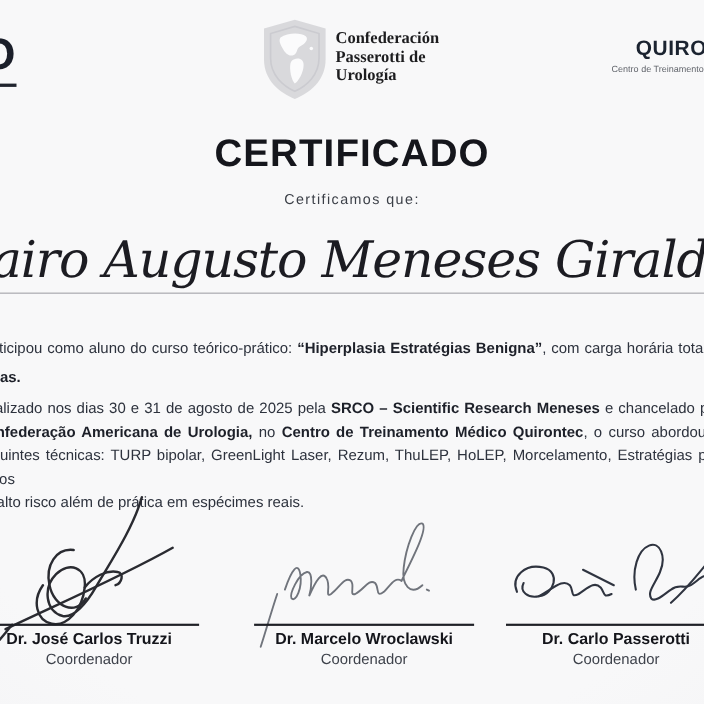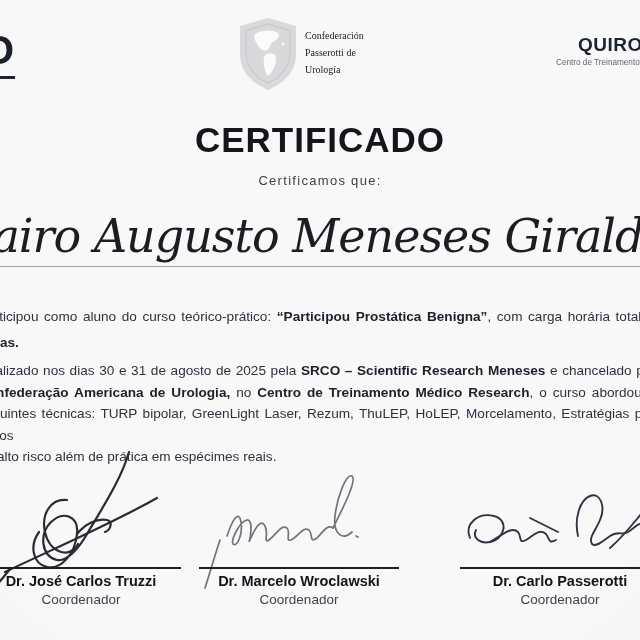--- a/index.html
+++ b/index.html
@@ -12,21 +12,21 @@
   .viewport{position:relative;width:640px;height:640px;overflow:hidden;
     background:radial-gradient(120% 120% at 50% 40%, #f8f8f9 55%, #f0f0f2 100%);}
   .canvas{position:absolute;left:-25px;top:0;width:690px;height:640px;}
 
   
   .left-logo-frag{position:absolute;left:8px;top:30px;font-size:40px;font-weight:bold;color:#1b1f2a;line-height:1;}
   .left-logo-underline{position:absolute;left:-12px;top:76px;width:52px;height:3px;background:#20242e;}
   .left-logo-submark{position:absolute;left:18px;top:80px;font-size:8px;color:#9a9da4;letter-spacing:2px;}
   .shield{position:absolute;left:262px;top:16px;width:62px;height:76px;}
   .cau-text{position:absolute;left:330px;top:27px;font-family:"Liberation Serif",serif;
-    font-weight:normal;font-size:10px;line-height:17px;color:#1d1d1f;}
+    font-weight:bold;font-size:15px;line-height:17px;color:#1d1d1f;}
   .q-wordmark{position:absolute;left:603px;top:34px;font-size:19px;font-weight:800;
     letter-spacing:.5px;color:#1b2330;white-space:nowrap;}
   .q-tagline{position:absolute;left:581px;top:58px;font-size:8.2px;color:#63666d;white-space:nowrap;}
 
   
   .title{position:absolute;top:120px;left:0;width:100%;text-align:center;
     font-size:35px;font-weight:bold;letter-spacing:1px;color:var(--ink);}
   .subtitle{position:absolute;top:173px;left:0;width:100%;text-align:center;
     font-size:13px;letter-spacing:1.3px;color:#3b3f47;}
 
@@ -39,21 +39,21 @@
   
   .para{position:absolute;left:3px;width:684px;color:var(--body-ink);font-size:13.6px;}
   .p1{top:304px;line-height:26px;}
   .p2{top:360px;line-height:21.5px;}
   .jline{text-align:justify;text-align-last:justify;white-space:normal;}
   .lline{text-align:left;}
   .para b{color:#1d2029;}
 
   
   .sig-block{position:absolute;top:440px;width:200px;height:185px;}
-  .sig-block.b1{left:6px;} .sig-block.b2{left:224px;} .sig-block.b3{left:485px;}
+  .sig-block.b1{left:6px;} .sig-block.b2{left:256px;} .sig-block.b3{left:485px;}
   .sig-svg{position:absolute;left:0;top:0;overflow:visible;}
   .sig-line{position:absolute;top:127px;left:0;width:100%;height:2px;background:var(--sig-line);}
   .sig-name{position:absolute;top:133px;left:0;width:100%;text-align:center;
     font-size:14.5px;font-weight:bold;color:#14151b;white-space:nowrap;}
   .sig-role{position:absolute;top:152px;left:0;width:100%;text-align:center;
     font-size:13.5px;color:var(--muted);}
 </style>
 </head>
 <body>
 
@@ -79,27 +79,27 @@
     <div class="q-wordmark">QUIRONTEC</div>
     <div class="q-tagline">Centro de Treinamento Médico</div>
 
     <div class="title">CERTIFICADO</div>
     <div class="subtitle">Certificamos que:</div>
 
     <div class="recipient">Jairo Augusto Meneses Giraldo</div>
     <div class="name-rule"></div>
 
     <div class="para p1">
-      <div class="jline"><span>Participou como aluno do curso teórico-prático: </span><b>“Participou Prostática Benigna”</b><span>, com carga horária total de</span></div>
+      <div class="jline"><span>Participou como aluno do curso teórico-prático: </span><b>“Hiperplasia Estratégias Benigna”</b><span>, com carga horária total de</span></div>
       <div class="lline"><b>horas.</b></div>
     </div>
 
     <div class="para p2">
       <div class="jline"><span>Realizado nos dias 30 e 31 de agosto de 2025 pela </span><b>SRCO – Scientific Research Meneses</b><span> e chancelado pela</span></div>
-      <div class="jline"><b>Confederação Americana de Urologia,</b><span> no </span><b>Centro de Treinamento Médico Research</b><span>, o curso abordou as</span></div>
+      <div class="jline"><b>Confederação Americana de Urologia,</b><span> no </span><b>Centro de Treinamento Médico Quirontec</b><span>, o curso abordou as</span></div>
       <div class="jline">seguintes técnicas: TURP bipolar, GreenLight Laser, Rezum, ThuLEP, HoLEP,  Morcelamento, Estratégias para casos</div>
       <div class="lline">de alto risco além de prática em espécimes reais.</div>
     </div>
 
     <div class="sig-block b1">
       <svg class="sig-svg" width="210" height="170" viewBox="0 0 210 170" fill="none" stroke="#2a2b31" stroke-width="2.2" stroke-linecap="round">
         <path d="M148,12 C140,40 120,70 106,94 C98,108 86,122 76,120 C60,116 58,94 70,82 C82,70 98,76 96,94 C94,114 80,130 66,127 C52,124 48,106 58,92"></path>
         <path d="M86,60 C70,58 60,74 64,92 C68,112 88,120 97,104"></path>
         <path d="M24,132 C70,110 130,84 176,58"></path>
         <path d="M30,128 C20,140 12,150 4,158 M4,158 L15,153"></path>

